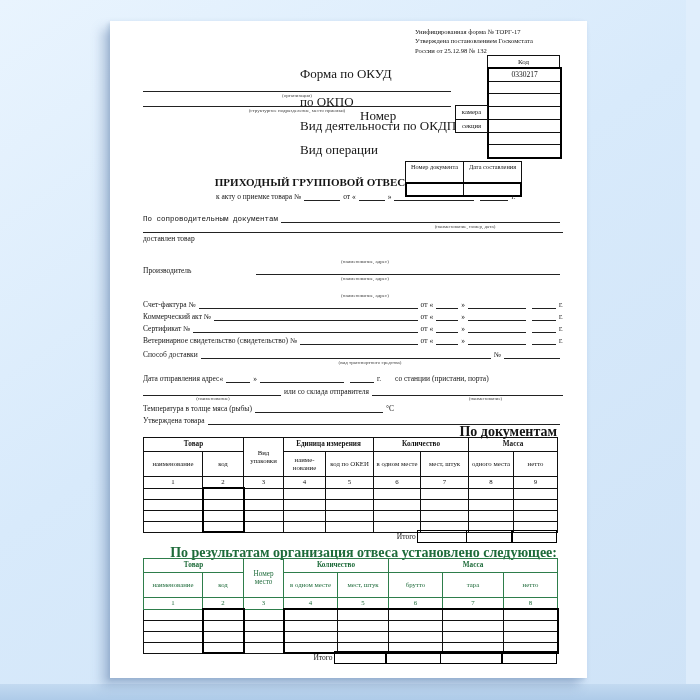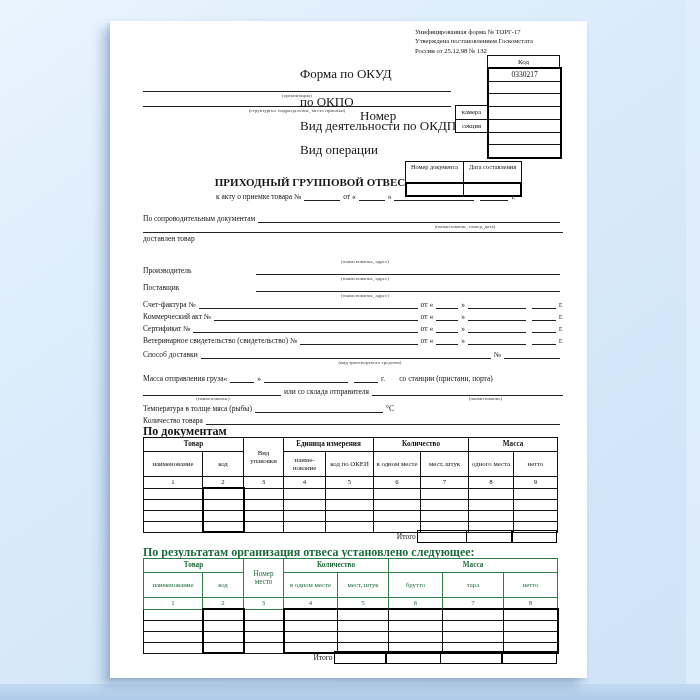--- a/index.html
+++ b/index.html
@@ -50,21 +50,21 @@
   .ftable tbody tr{height:11px;}
   .t1 tbody td:nth-child(2),.t2 tbody td:nth-child(2){border-left:2px solid #000;border-right:2px solid #000;}
   .t1 tbody tr:first-child td:nth-child(2),.t2 tbody tr:first-child td:nth-child(2){border-top:2px solid #000;}
   .t1 tbody tr:last-child td:nth-child(2),.t2 tbody tr:last-child td:nth-child(2){border-bottom:2px solid #000;}
   .t2 tbody td:nth-child(4){border-left:2px solid #000;}
   .t2 tbody td:last-child{border-right:2px solid #000;}
   .t2 tbody tr:first-child td:nth-child(n+4){border-top:2px solid #000;}
   .t2 tbody tr:last-child td:nth-child(n+4){border-bottom:2px solid #000;}
   .t2 thead th{border-color:#2e7d4b;color:#1e6b3a;}
   .t2 thead tr.num th{color:#1e6b3a;}
-  .ttl{position:absolute;text-align:left;font-weight:bold;font-size:12px;line-height:9px;width:414px;left:33px;}
+  .ttl{position:absolute;text-align:right;font-weight:bold;font-size:14px;line-height:9px;width:414px;left:33px;}
   .green{color:#1e6b3a;}
   .totals{position:absolute;left:33px;width:414px;height:13px;display:flex;align-items:stretch;font-size:7.5px;}
   .totals .lbl{align-self:center;margin-right:3px;}
   .totals .cell{border:1.6px solid #000;margin-left:-1.6px;}
 </style>
 </head>
 <body>
 
 <div class="right-band"></div>
 <div class="bottom-band"></div>
@@ -118,40 +118,36 @@
     <span>к акту о приемке товара №</span>
     <span class="ul" style="width:36px;"></span>
     <span>от «</span>
     <span class="ul" style="width:26px;"></span>
     <span>»</span>
     <span class="ul" style="width:80px;"></span>
     <span class="ul" style="width:28px;"></span>
     <span>г.</span>
   </div>
 
-  <div class="row" style="left:33px;top:192px;width:420px;">
+  <div class="row" style="left:33px;top:192px;width:420px;font-family:Liberation Mono, monospace;">
     <span>По сопроводительным документам</span>
     <span class="ul grow"></span>
   </div>
   <div class="cap" style="left:260px;top:203px;width:190px;">(наименование, номер, дата)</div>
   <div class="abs" style="left:33px;top:203px;width:420px;height:8px;border-bottom:1px solid #222;"></div>
   <div class="abs sm" style="left:33px;top:213px;">доставлен товар</div>
 
   <div class="cap" style="left:150px;top:238px;width:210px;">(наименование, адрес)</div>
 
   <div class="row" style="left:33px;top:244px;width:420px;">
     <span style="width:110px;">Производитель</span>
     <span class="ul grow"></span>
   </div>
   <div class="cap" style="left:150px;top:255px;width:210px;">(наименование, адрес)</div>
 
-  <div class="row" style="left:33px;top:261px;width:420px;">
-    <span style="width:110px;">Поставщик</span>
-    <span class="ul grow"></span>
-  </div>
   <div class="cap" style="left:150px;top:272px;width:210px;">(наименование, адрес)</div>
 
   <div class="row" style="left:33px;top:278px;width:420px;">
     <span>Счет-фактура №</span>
     <span class="ul grow"></span>
     <span>от «</span>
     <span class="ul" style="width:22px;"></span>
     <span>»</span>
     <span class="ul" style="width:58px;"></span>
     <span class="ul" style="width:24px;"></span>
@@ -190,21 +186,21 @@
 
   <div class="row" style="left:33px;top:328px;width:420px;">
     <span>Способ доставки</span>
     <span class="ul grow"></span>
     <span>№</span>
     <span class="ul" style="width:56px;"></span>
   </div>
   <div class="cap" style="left:150px;top:339px;width:220px;">(вид транспортного средства)</div>
 
   <div class="row" style="left:33px;top:352px;width:420px;">
-    <span>Масса отправления груза</span>
+    <span>Дата отправления адрес</span>
     <span>«</span>
     <span class="ul" style="width:24px;"></span>
     <span>»</span>
     <span class="ul" style="width:84px;"></span>
     <span class="ul" style="width:24px;"></span>
     <span>г.</span>
     <span style="width:14px;"></span>
     <span>со станции (пристани, порта)</span>
   </div>
   <div class="row" style="left:33px;top:365px;width:420px;">
@@ -214,21 +210,21 @@
   </div>
   <div class="cap" style="left:33px;top:375px;width:140px;">(наименование)</div>
   <div class="cap" style="left:298px;top:375px;width:155px;">(наименование)</div>
 
   <div class="row" style="left:33px;top:382px;width:420px;">
     <span>Температура в толще мяса (рыбы)</span>
     <span class="ul" style="width:128px;"></span>
     <span>°С</span>
   </div>
   <div class="row" style="left:33px;top:394px;width:420px;">
-    <span>Количество товара</span>
+    <span>Утверждена товара</span>
     <span class="ul grow"></span>
   </div>
 
   <div class="ttl" style="top:406px;">По документам</div>
   <table class="ftable t1 abs" style="left:33px;top:416px;">
     <colgroup>
       <col style="width:59px">
         <col style="width:41px">
         <col style="width:40px">
         <col style="width:42px">

